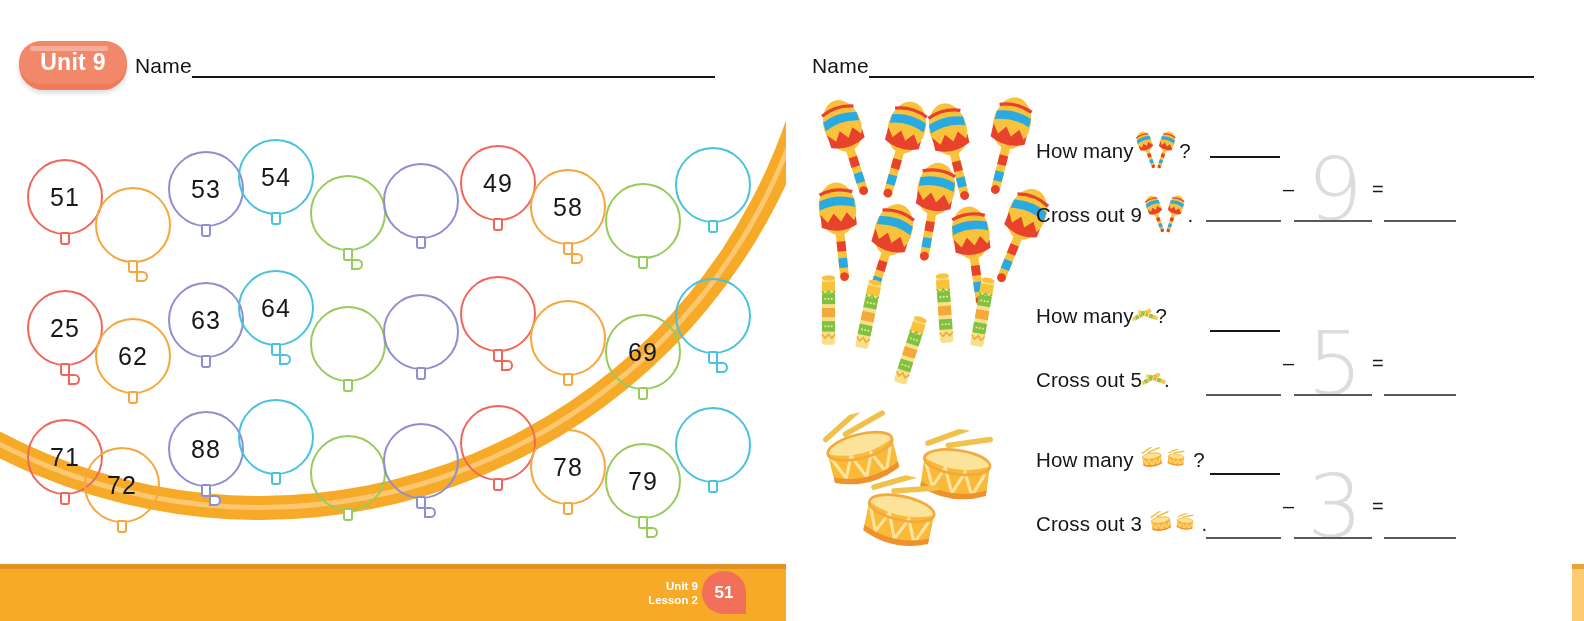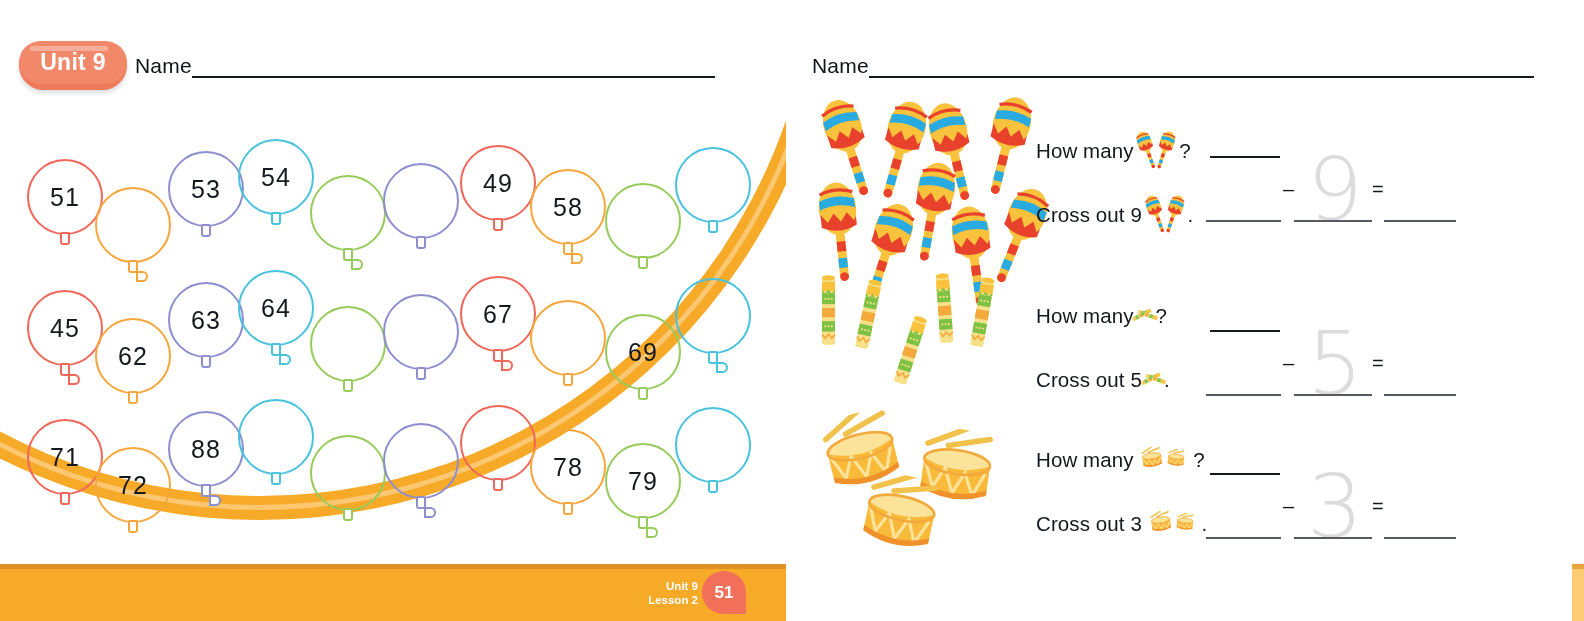--- a/index.html
+++ b/index.html
@@ -184,21 +184,21 @@
           <div class="knot" style="left: 33px; top: 73px; width: 10px; height: 13px;"></div>
         </div>
         <div class="balloon" style="color: rgb(73, 194, 222); left: 675px; top: 147px; width: 76px; height: 102px;">
           <div class="bubble" style="width: 76px; height: 76px;"></div>
           <div class="knot" style="left: 33px; top: 73px; width: 10px; height: 13px;"></div>
         </div>
         <div class="balloon" style="color: rgb(240, 103, 90); left: 27px; top: 290px; width: 76px; height: 102px;">
           <div class="bubble" style="width: 76px; height: 76px;"></div>
           <div class="knot" style="left: 33px; top: 73px; width: 10px; height: 13px;"></div>
           <div class="tail" style="left: 41px; top: 84px; width: 12px; height: 11px; border-radius: 0px 6px 6px 0px;"></div>
-          <div class="num" style="height: 76px;">45</div>
+          <div class="num" style="height: 76px;">25</div>
         </div>
         <div class="balloon" style="color: rgb(245, 167, 60); left: 95px; top: 318px; width: 76px; height: 102px;">
           <div class="bubble" style="width: 76px; height: 76px;"></div>
           <div class="knot" style="left: 33px; top: 73px; width: 10px; height: 13px;"></div>
           <div class="num" style="height: 76px;">62</div>
         </div>
         <div class="balloon" style="color: rgb(143, 143, 208); left: 168px; top: 282px; width: 76px; height: 102px;">
           <div class="bubble" style="width: 76px; height: 76px;"></div>
           <div class="knot" style="left: 33px; top: 73px; width: 10px; height: 13px;"></div>
           <div class="num" style="height: 76px;">63</div>
@@ -214,42 +214,41 @@
           <div class="knot" style="left: 33px; top: 73px; width: 10px; height: 13px;"></div>
         </div>
         <div class="balloon" style="color: rgb(143, 143, 208); left: 383px; top: 294px; width: 76px; height: 102px;">
           <div class="bubble" style="width: 76px; height: 76px;"></div>
           <div class="knot" style="left: 33px; top: 73px; width: 10px; height: 13px;"></div>
         </div>
         <div class="balloon" style="color: rgb(240, 103, 90); left: 460px; top: 276px; width: 76px; height: 102px;">
           <div class="bubble" style="width: 76px; height: 76px;"></div>
           <div class="knot" style="left: 33px; top: 73px; width: 10px; height: 13px;"></div>
           <div class="tail" style="left: 41px; top: 84px; width: 12px; height: 11px; border-radius: 0px 6px 6px 0px;"></div>
-          <div class="num" style="height: 76px;">67</div>
         </div>
         <div class="balloon" style="color: rgb(245, 167, 60); left: 530px; top: 300px; width: 76px; height: 102px;">
           <div class="bubble" style="width: 76px; height: 76px;"></div>
           <div class="knot" style="left: 33px; top: 73px; width: 10px; height: 13px;"></div>
         </div>
         <div class="balloon" style="color: rgb(151, 203, 91); left: 605px; top: 314px; width: 76px; height: 102px;">
           <div class="bubble" style="width: 76px; height: 76px;"></div>
           <div class="knot" style="left: 33px; top: 73px; width: 10px; height: 13px;"></div>
           <div class="num" style="height: 76px;">69</div>
         </div>
         <div class="balloon" style="color: rgb(73, 194, 222); left: 675px; top: 278px; width: 76px; height: 102px;">
           <div class="bubble" style="width: 76px; height: 76px;"></div>
           <div class="knot" style="left: 33px; top: 73px; width: 10px; height: 13px;"></div>
           <div class="tail" style="left: 41px; top: 84px; width: 12px; height: 11px; border-radius: 0px 6px 6px 0px;"></div>
         </div>
         <div class="balloon" style="color: rgb(240, 103, 90); left: 27px; top: 419px; width: 76px; height: 102px;">
           <div class="bubble" style="width: 76px; height: 76px;"></div>
           <div class="knot" style="left: 33px; top: 73px; width: 10px; height: 13px;"></div>
           <div class="num" style="height: 76px;">71</div>
         </div>
-        <div class="balloon" style="color: rgb(245, 167, 60); left: 95px; top: 447px; width: 76px; height: 102px;">
+        <div class="balloon" style="color: rgb(245, 167, 60); left: 84px; top: 447px; width: 76px; height: 102px;">
           <div class="bubble" style="width: 76px; height: 76px;"></div>
           <div class="knot" style="left: 33px; top: 73px; width: 10px; height: 13px;"></div>
           <div class="num" style="height: 76px;">72</div>
         </div>
         <div class="balloon" style="color: rgb(143, 143, 208); left: 168px; top: 411px; width: 76px; height: 102px;">
           <div class="bubble" style="width: 76px; height: 76px;"></div>
           <div class="knot" style="left: 33px; top: 73px; width: 10px; height: 13px;"></div>
           <div class="tail" style="left: 41px; top: 84px; width: 12px; height: 11px; border-radius: 0px 6px 6px 0px;"></div>
           <div class="num" style="height: 76px;">88</div>
         </div>

